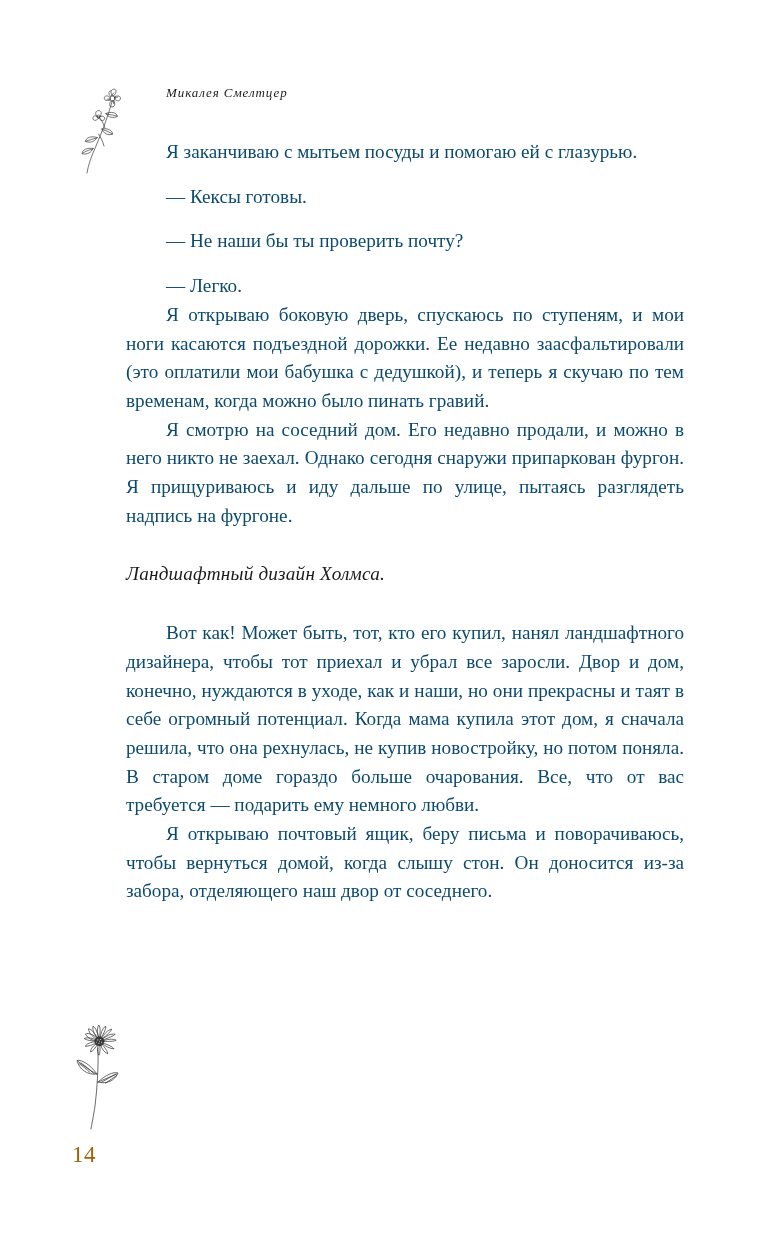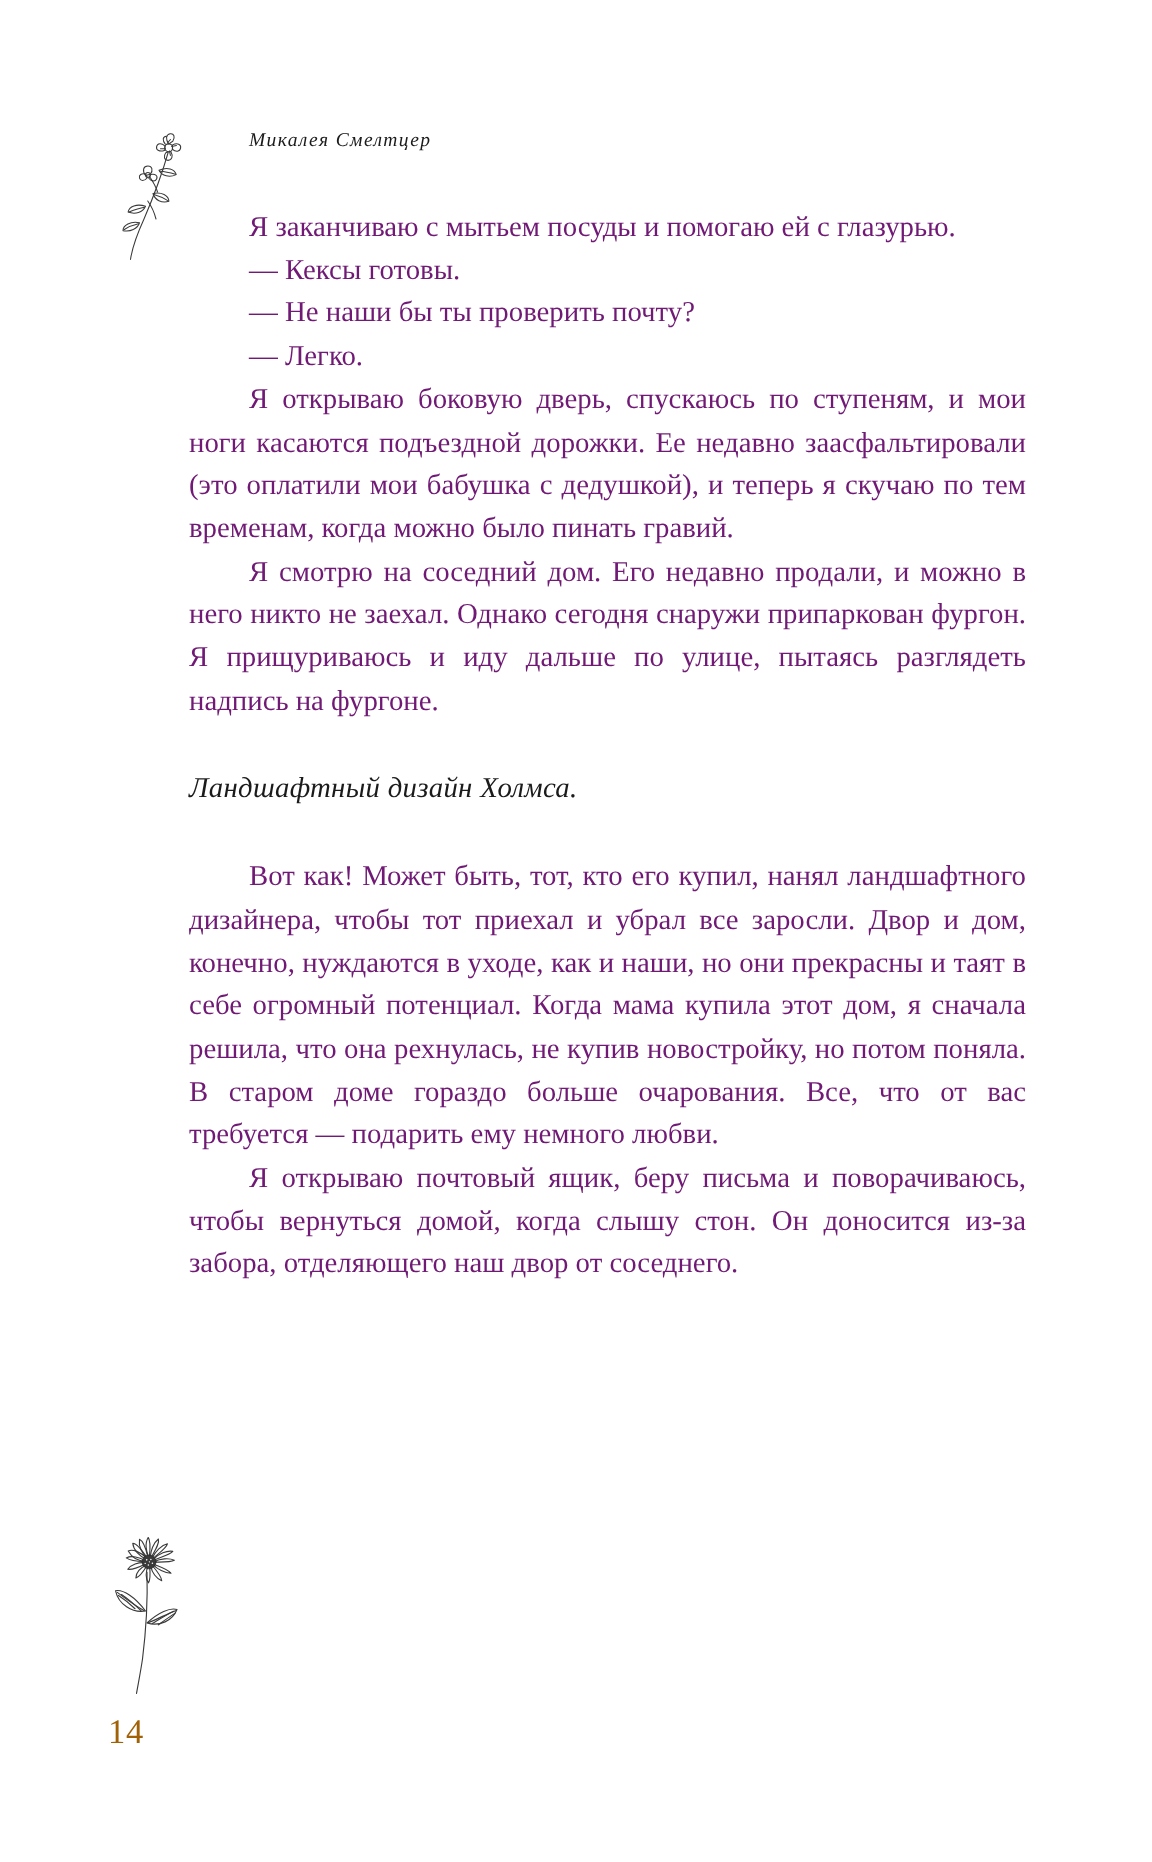--- a/index.html
+++ b/index.html
@@ -41,28 +41,29 @@
     width: 558px;
   }
   .para {
     margin: 0;
     font-size: 19.2px;
     line-height: 28.7px;
     text-align: justify;
     text-align-last: left;
     text-justify: inter-word;
     hyphens: manual;
-    color: #701a75;
+    color: #0c4a6e;
   }
   .para.indent {
     text-indent: 40px;
   }
   .para.dialogue {
     text-indent: 40px;
     text-align: left;
+    margin-top: 16px;
   }
   .centered-line {
     margin: 0;
     font-size: 19.2px;
     line-height: 28.7px;
     text-align: left;
     font-style: italic;
     letter-spacing: 0.2px;
     color: #1b1b1b;
   }

